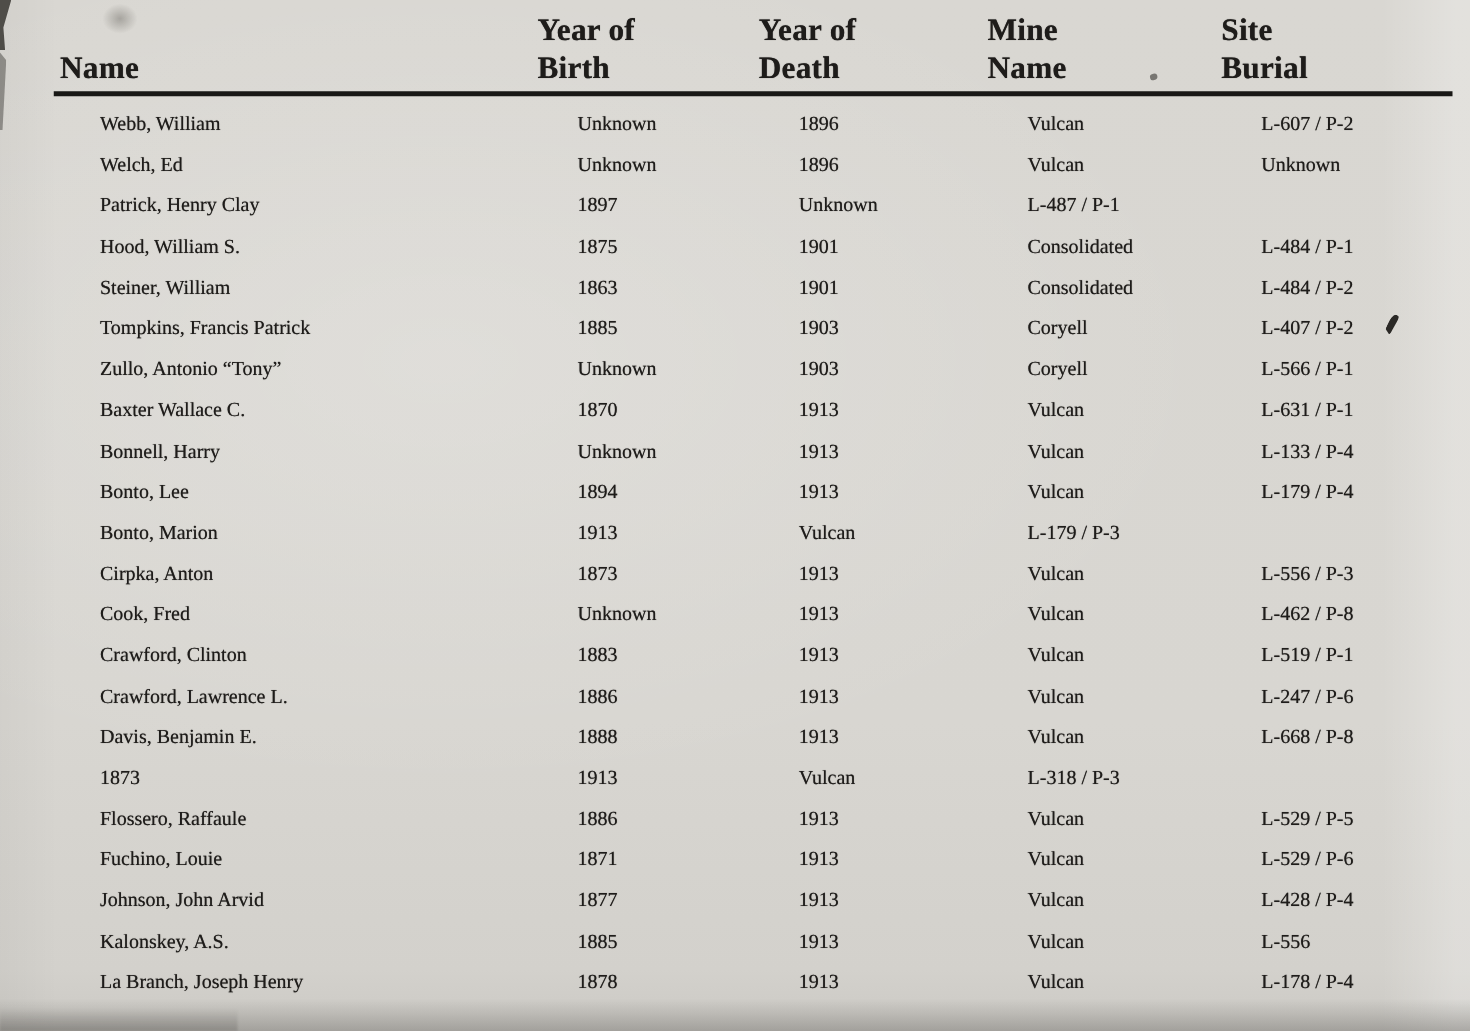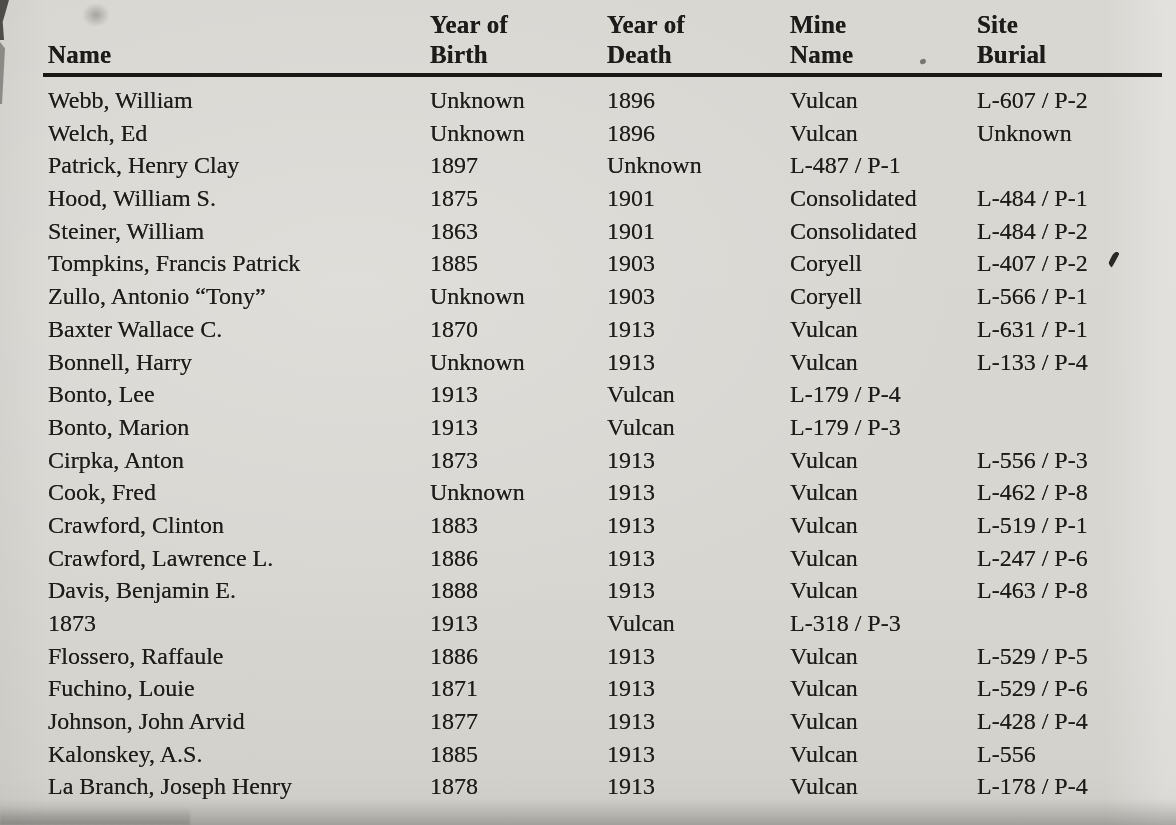--- a/index.html
+++ b/index.html
@@ -41,23 +41,24 @@
     font-weight: bold;
     font-size: 25px;
     line-height: 30px;
     letter-spacing: 0.2px;
     text-shadow: 0 0 0.6px rgba(25,24,22,0.85);
   }
   .data-rows { padding-top: 7px; }
   .row {
     height: 32.7px;
     line-height: 32.7px;
-    font-size: 24px;
+    font-size: 16px;
     text-shadow: 0 0 0.6px rgba(30,28,26,0.75);
     white-space: nowrap;
+    margin-left: 32px;
   }
 
   
   .artifact { position: absolute; pointer-events: none; }
   .edge-mark-top-left {
     left: 0; top: 0; width: 9px; height: 40px;
     background: #403e3a;
     clip-path: polygon(0 0, 100% 0, 30% 55%, 45% 100%, 0 100%);
     opacity: 0.9;
   }
@@ -202,20 +203,21 @@
       <div class="row grid-cols">
         <div>Bonnell, Harry</div>
         <div>Unknown</div>
         <div>1913</div>
         <div>Vulcan</div>
         <div>L-133 / P-4</div>
       </div>
 
       <div class="row grid-cols">
         <div>Bonto, Lee</div>
+        <div>1894</div>
         <div>1913</div>
         <div>Vulcan</div>
         <div>L-179 / P-4</div>
       </div>
 
       <div class="row grid-cols">
         <div>Bonto, Marion</div>
         <div>1913</div>
         <div>Vulcan</div>
         <div>L-179 / P-3</div>
@@ -251,21 +253,21 @@
         <div>1913</div>
         <div>Vulcan</div>
         <div>L-247 / P-6</div>
       </div>
 
       <div class="row grid-cols">
         <div>Davis, Benjamin E.</div>
         <div>1888</div>
         <div>1913</div>
         <div>Vulcan</div>
-        <div>L-463 / P-8</div>
+        <div>L-668 / P-8</div>
       </div>
 
       <div class="row grid-cols">
         <div>1873</div>
         <div>1913</div>
         <div>Vulcan</div>
         <div>L-318 / P-3</div>
       </div>
 
       <div class="row grid-cols">

